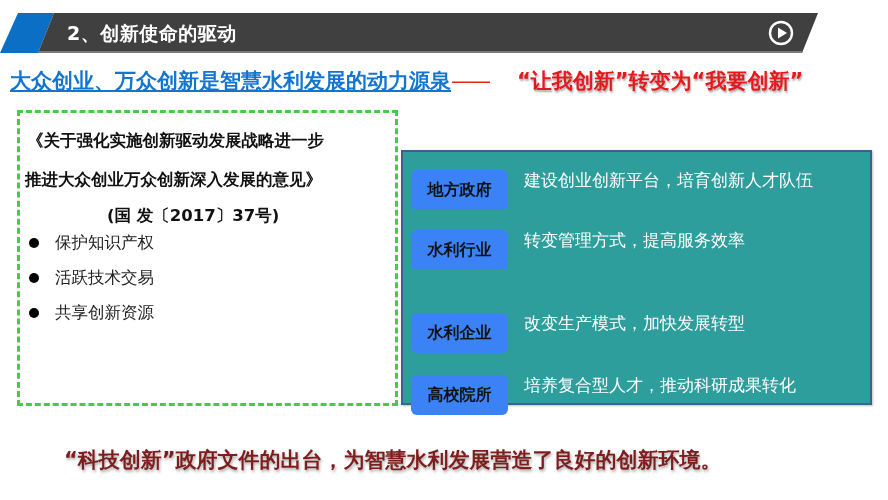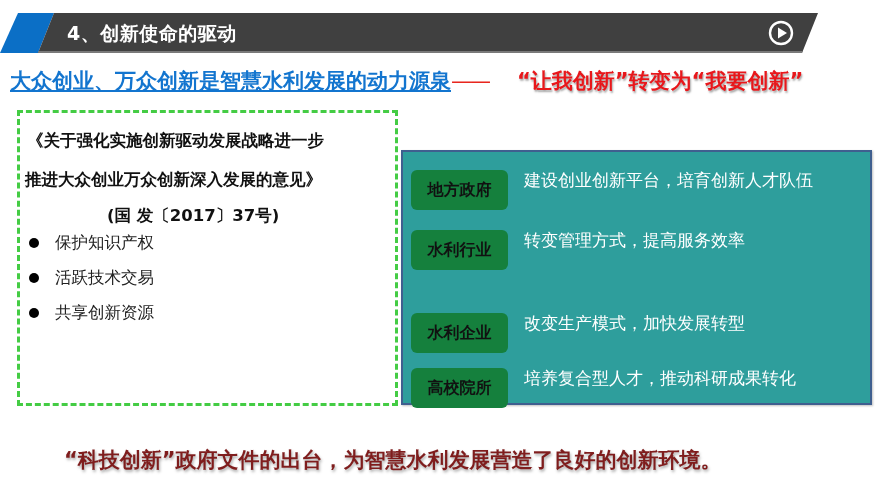--- a/index.html
+++ b/index.html
@@ -57,40 +57,40 @@
 
     .panel {
       position: absolute; left: 401px; top: 150px; width: 471px; height: 255px;
       background: #2E9E9C; border: 2px solid #3F5F8F;
       box-shadow: 1px 1px 2px rgba(0,0,0,0.25);
     }
     .row {
       position: absolute; left: 8px; height: 40px; display: flex; align-items: center;
     }
     .tag {
-      width: 97px; height: 40px; background: #15803d; border-radius: 6px;
+      width: 97px; height: 40px; background: #3b82f6; border-radius: 6px;
       display: flex; align-items: center; justify-content: center;
       font-size: 16px; font-weight: bold; color: #111; margin-top: 20px;
     }
     .desc {
       margin-left: 16px; color: #ffffff; font-size: 17px; white-space: nowrap;
     }
 
     .footer {
       position: absolute; left: 64px; top: 443px; height: 34px; line-height: 34px;
       color: #7f1d1d; font-size: 21px; font-weight: bold; white-space: nowrap;
       text-shadow: 1px 2px 3px rgba(0,0,0,0.35);
     }
   </style>
 </head>
 <body>
 
 <div class="header-blue"></div>
 <div class="header-bar"></div>
-<div class="header-title">4、创新使命的驱动</div>
+<div class="header-title">2、创新使命的驱动</div>
 <svg class="play-icon" viewBox="0 0 26 26">
   <circle cx="13" cy="13" r="11" fill="none" stroke="#ffffff" stroke-width="2.4"></circle>
   <polygon points="10,7.5 10,18.5 19,13" fill="#ffffff"></polygon>
 </svg>
 
 <div class="subtitle">
   <span class="blue">大众创业、万众创新是智慧水利发展的动力源泉</span><span class="dash">——</span><span class="red">“让我创新”转变为“我要创新”</span>
 </div>
 
 <div class="doc-box"></div>
@@ -109,19 +109,19 @@
     <div class="desc">建设创业创新平台，培育创新人才队伍</div>
   </div>
   <div class="row" style="top:68px;">
     <div class="tag">水利行业</div>
     <div class="desc">转变管理方式，提高服务效率</div>
   </div>
   <div class="row" style="top:151px;justify-content:flex-end;">
     <div class="tag">水利企业</div>
     <div class="desc">改变生产模式，加快发展转型</div>
   </div>
-  <div class="row" style="top:206px;">
+  <div class="row" style="top:213px;">
     <div class="tag">高校院所</div>
     <div class="desc">培养复合型人才，推动科研成果转化</div>
   </div>
 </div>
 
 <div class="footer">“科技创新”政府文件的出台，为智慧水利发展营造了良好的创新环境。</div>
 
 </body></html>

